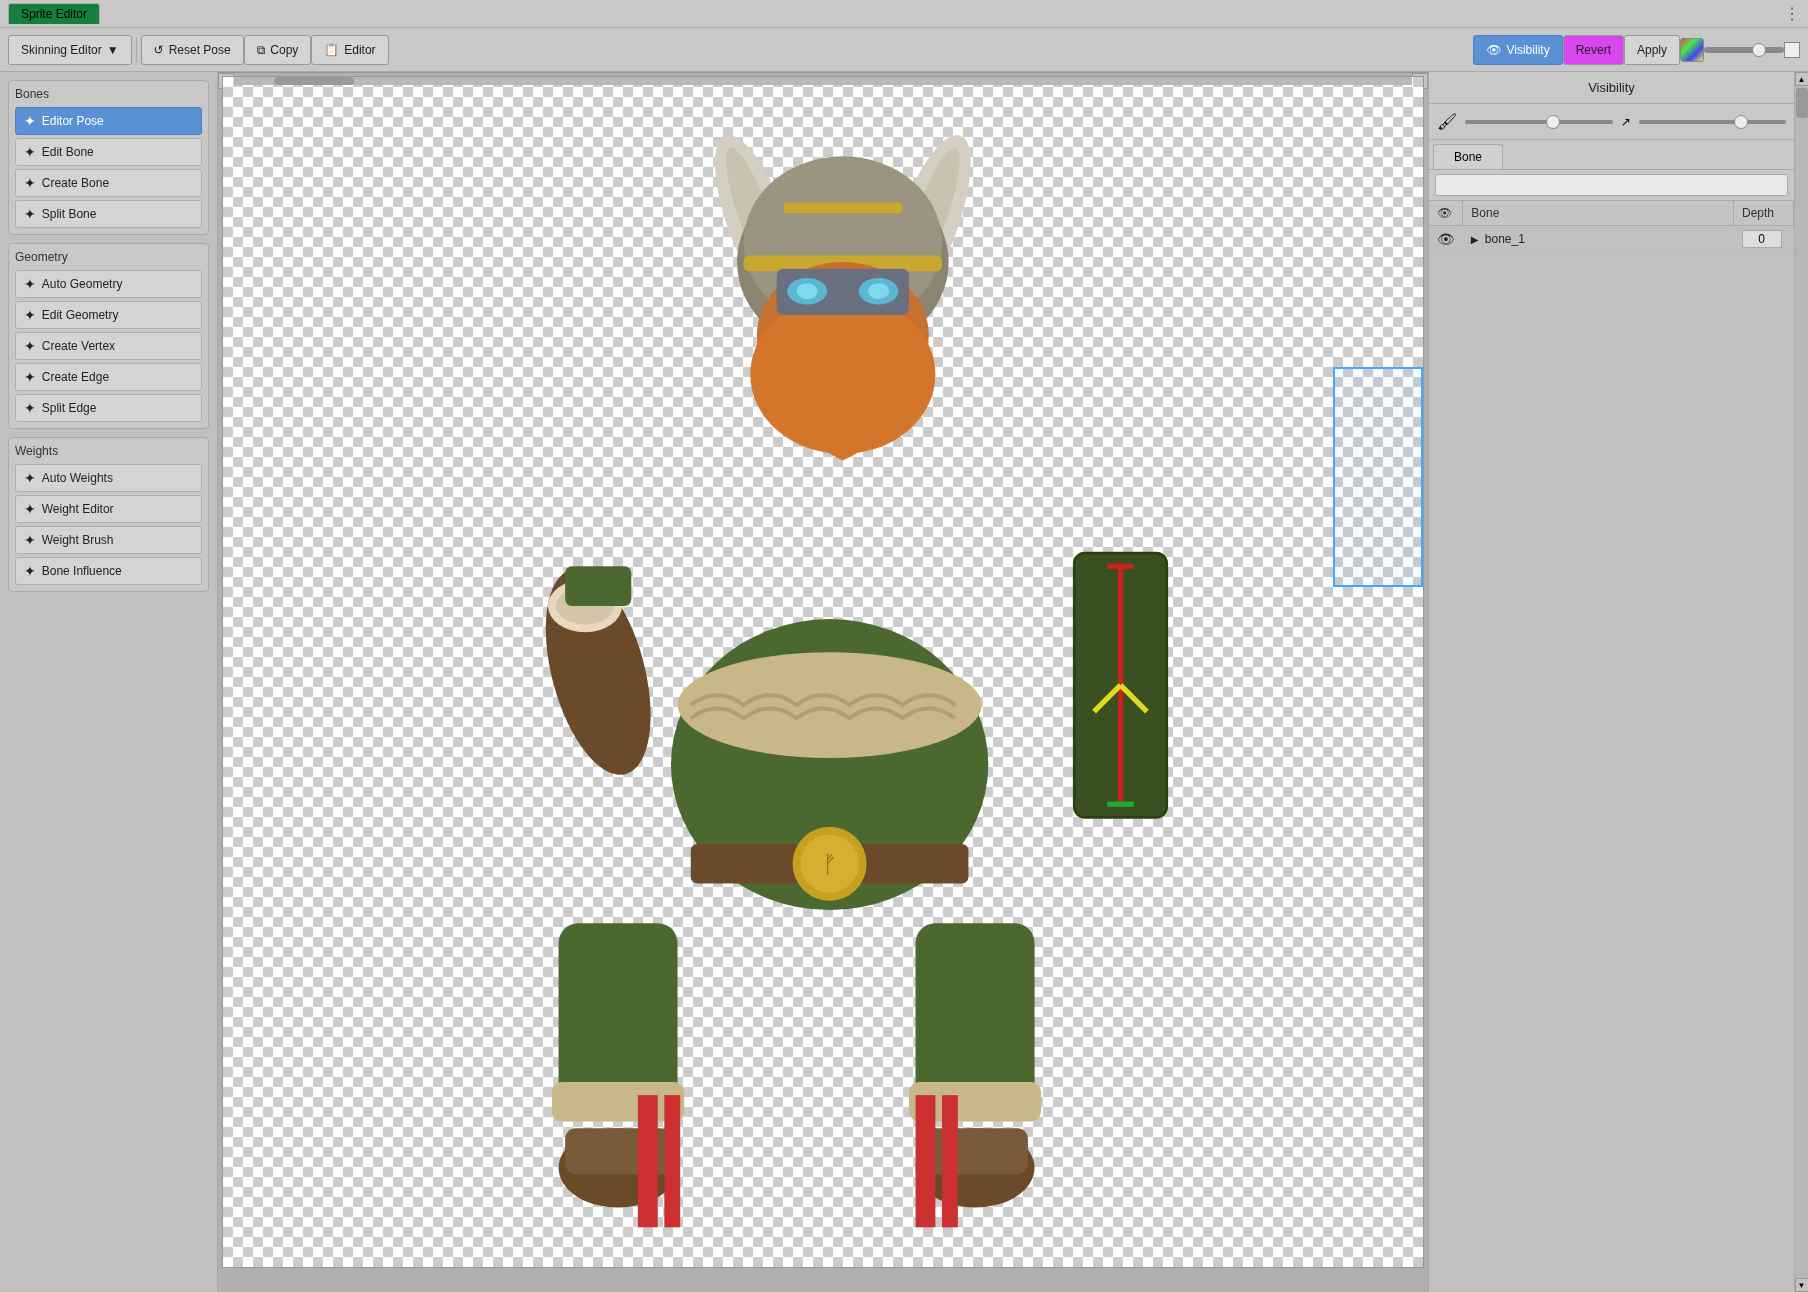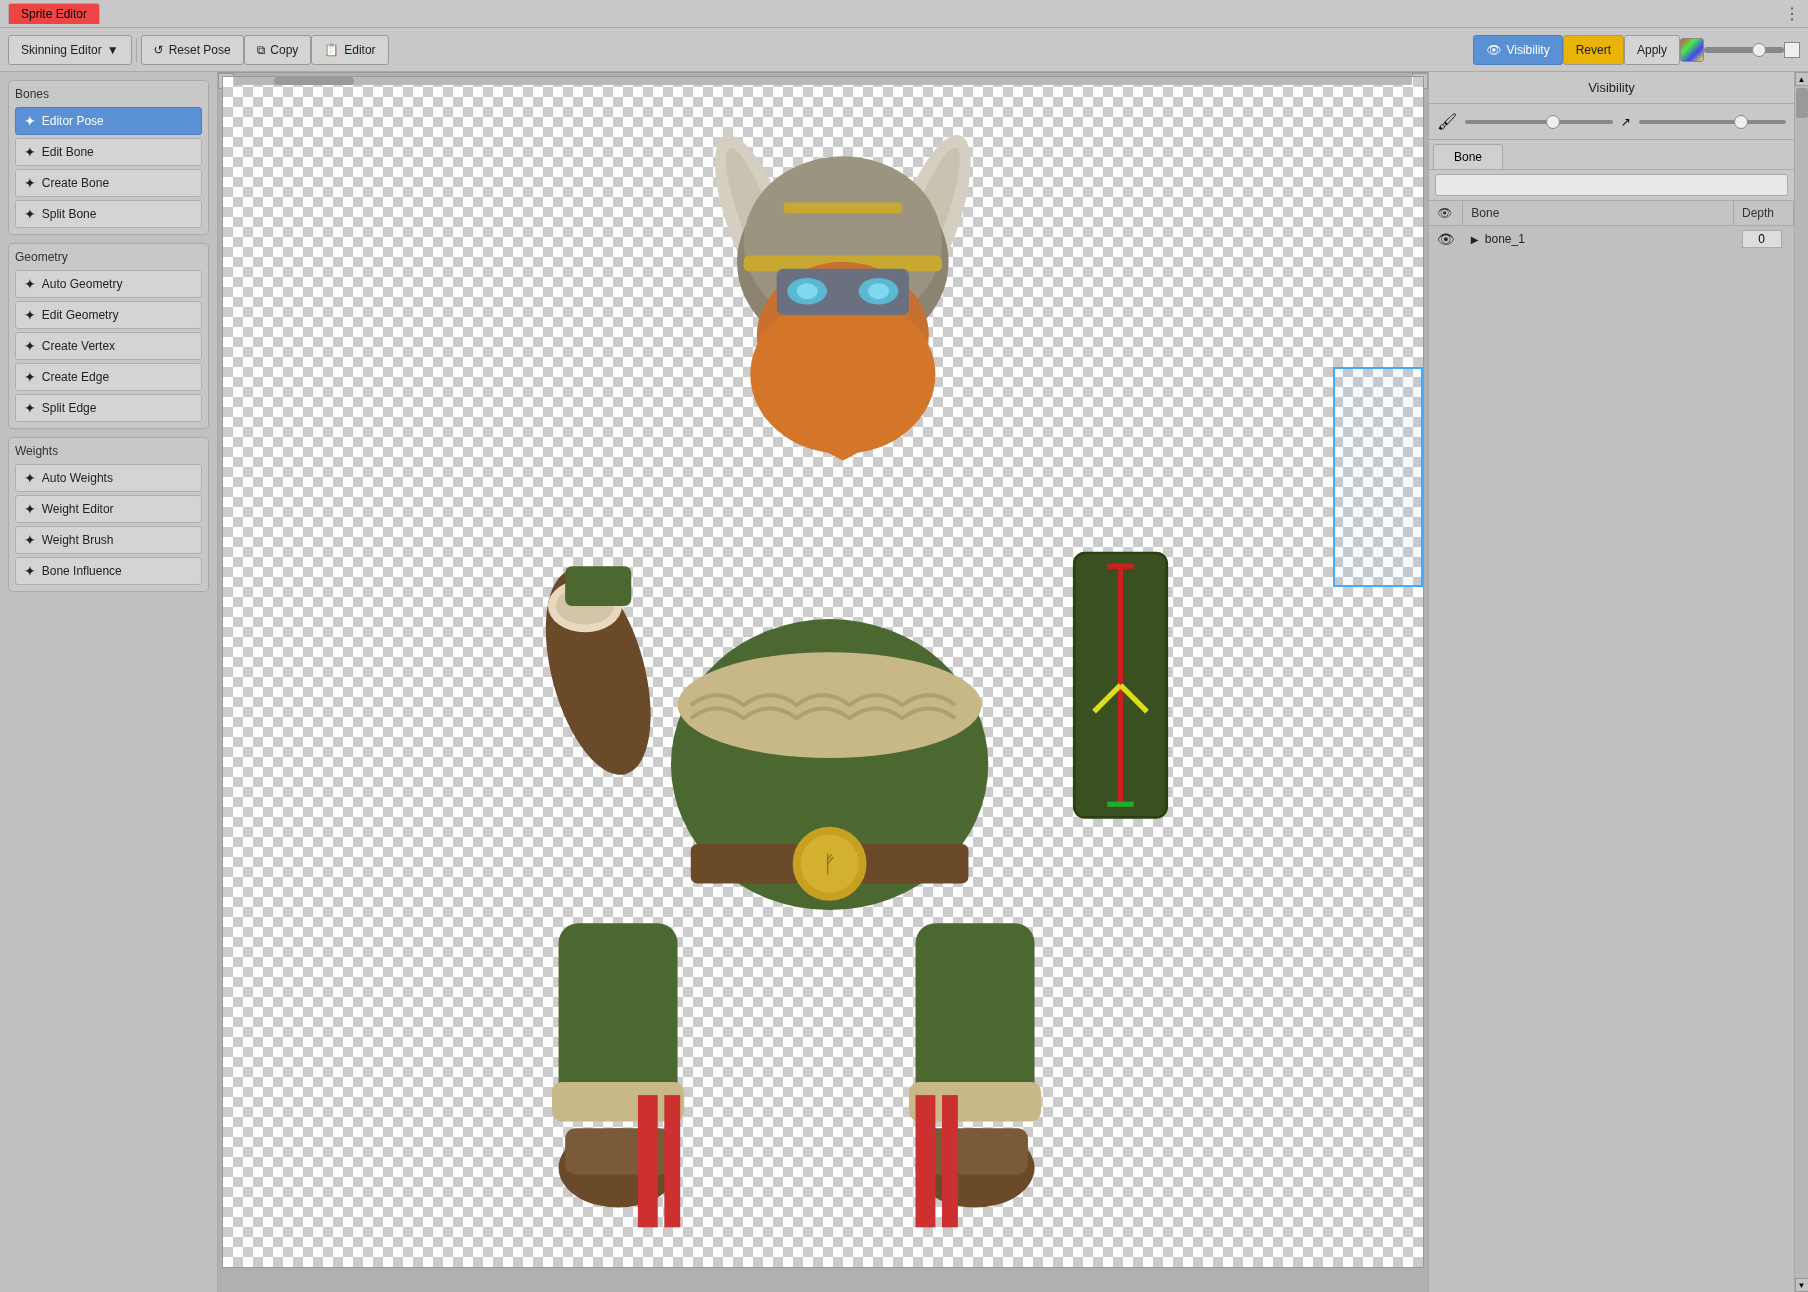--- a/index.html
+++ b/index.html
@@ -18,21 +18,21 @@
     .title-bar {
       background: #c8c8c8;
       height: 28px;
       display: flex;
       align-items: center;
       padding: 0 8px;
       border-bottom: 1px solid #aaa;
       flex-shrink: 0;
     }
     .title-tab {
-      background: #ef4444;
+      background: #15803d;
       border: 1px solid #aaa;
       border-bottom: none;
       padding: 3px 12px;
       font-size: 12px;
       border-radius: 3px 3px 0 0;
     }
     .title-menu-icon {
       margin-left: auto;
       font-size: 16px;
       color: #555;
@@ -76,21 +76,21 @@
       padding: 4px 12px;
       font-size: 12px;
       cursor: pointer;
       color: white;
       height: 30px;
       display: flex;
       align-items: center;
       gap: 5px;
     }
     .revert-btn {
-      background: #eab308;
+      background: #d946ef;
       border: 1px solid #999;
       border-radius: 3px;
       padding: 4px 12px;
       font-size: 12px;
       cursor: pointer;
       height: 30px;
       color: #222;
     }
     .apply-btn {
       background: #d4d4d4;

